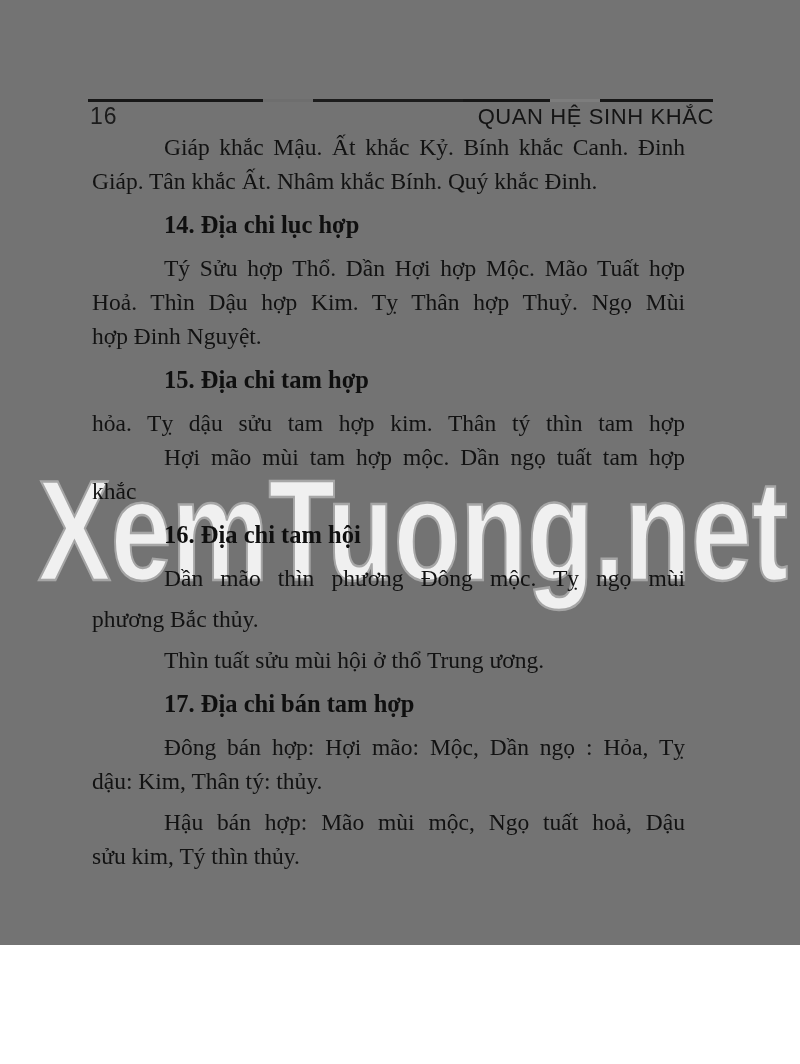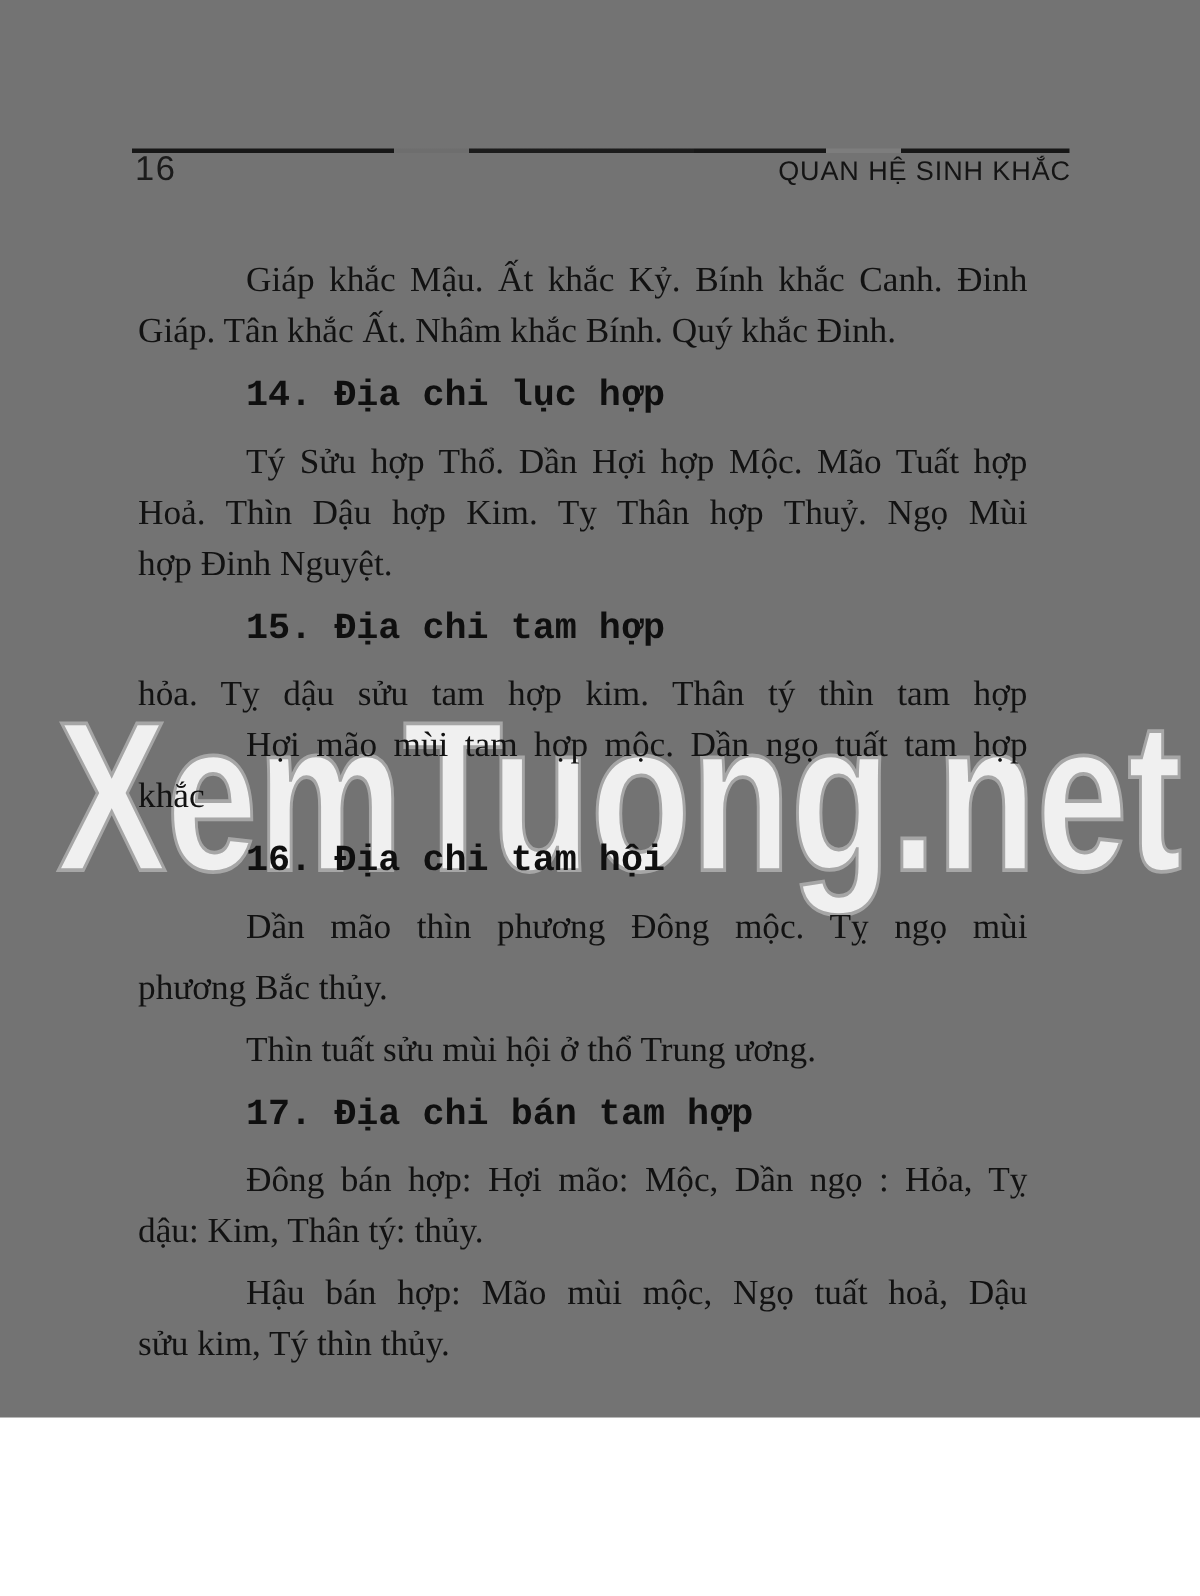--- a/index.html
+++ b/index.html
@@ -11,48 +11,48 @@
     position:relative;width:800px;height:945px;background:#737373;
     overflow:hidden;color:#161616;
   }
   
   .hdr{
     position:absolute;top:64px;left:90px;right:86px;
     display:flex;justify-content:space-between;align-items:baseline;
     font-family:"Liberation Sans","DejaVu Sans",sans-serif;
   }
   .pageno{font-size:23px;letter-spacing:1px;color:#1b1b1b;}
-  .runtitle{font-size:18px;letter-spacing:0.6px;color:#141414;margin-top:40px;}
+  .runtitle{font-size:22px;letter-spacing:0.6px;color:#141414;margin-top:40px;}
   .rule{
     position:absolute;top:99px;left:88px;width:625px;height:3px;
     background:linear-gradient(90deg,
       #171717 0 28%, #6e6e6e 28% 36%, #1c1c1c 36% 60%,
       #171717 60% 74%, #7d7d7d 74% 82%, #171717 82% 100%);
   }
   
   .watermark{
     position:absolute;left:32px;top:452px;width:762px;height:160px;
     z-index:1;pointer-events:none;
   }
   .watermark text{
     font-family:"Liberation Sans","DejaVu Sans",sans-serif;
     font-weight:bold;font-size:142px;
   }
   
   .content{
     position:absolute;top:130px;left:92px;width:593px;z-index:2;
-    font-size:23.5px;line-height:34px;color:#121212;margin-top:40px;
+    font-size:23.5px;line-height:34px;color:#121212;
   }
   .para{margin:0 0 7px 0;}
   .jline{text-align:justify;text-align-last:justify;}
   .lastline{text-align:left;text-align-last:left;font-family:Liberation Serif, serif;}
   .firstline{text-indent:72px;}
   .heading{
     font-weight:bold;font-size:24.5px;line-height:34px;
-    margin:10px 0 9px 0;padding-left:72px;color:#0f0f0f;font-family:Liberation Mono, monospace;
+    margin:10px 0 9px 0;padding-left:72px;color:#0f0f0f;
   }
   
   .footer{
     position:absolute;left:0;right:0;top:1018px;height:46px;
     text-align:center;z-index:3;
     font-family:"Liberation Sans","DejaVu Sans",sans-serif;color:#0c0c0c;
   }
   .footer-inner{
     display:inline-block;white-space:nowrap;font-size:31px;
     transform:scaleX(0.73);transform-origin:50% 50%;

